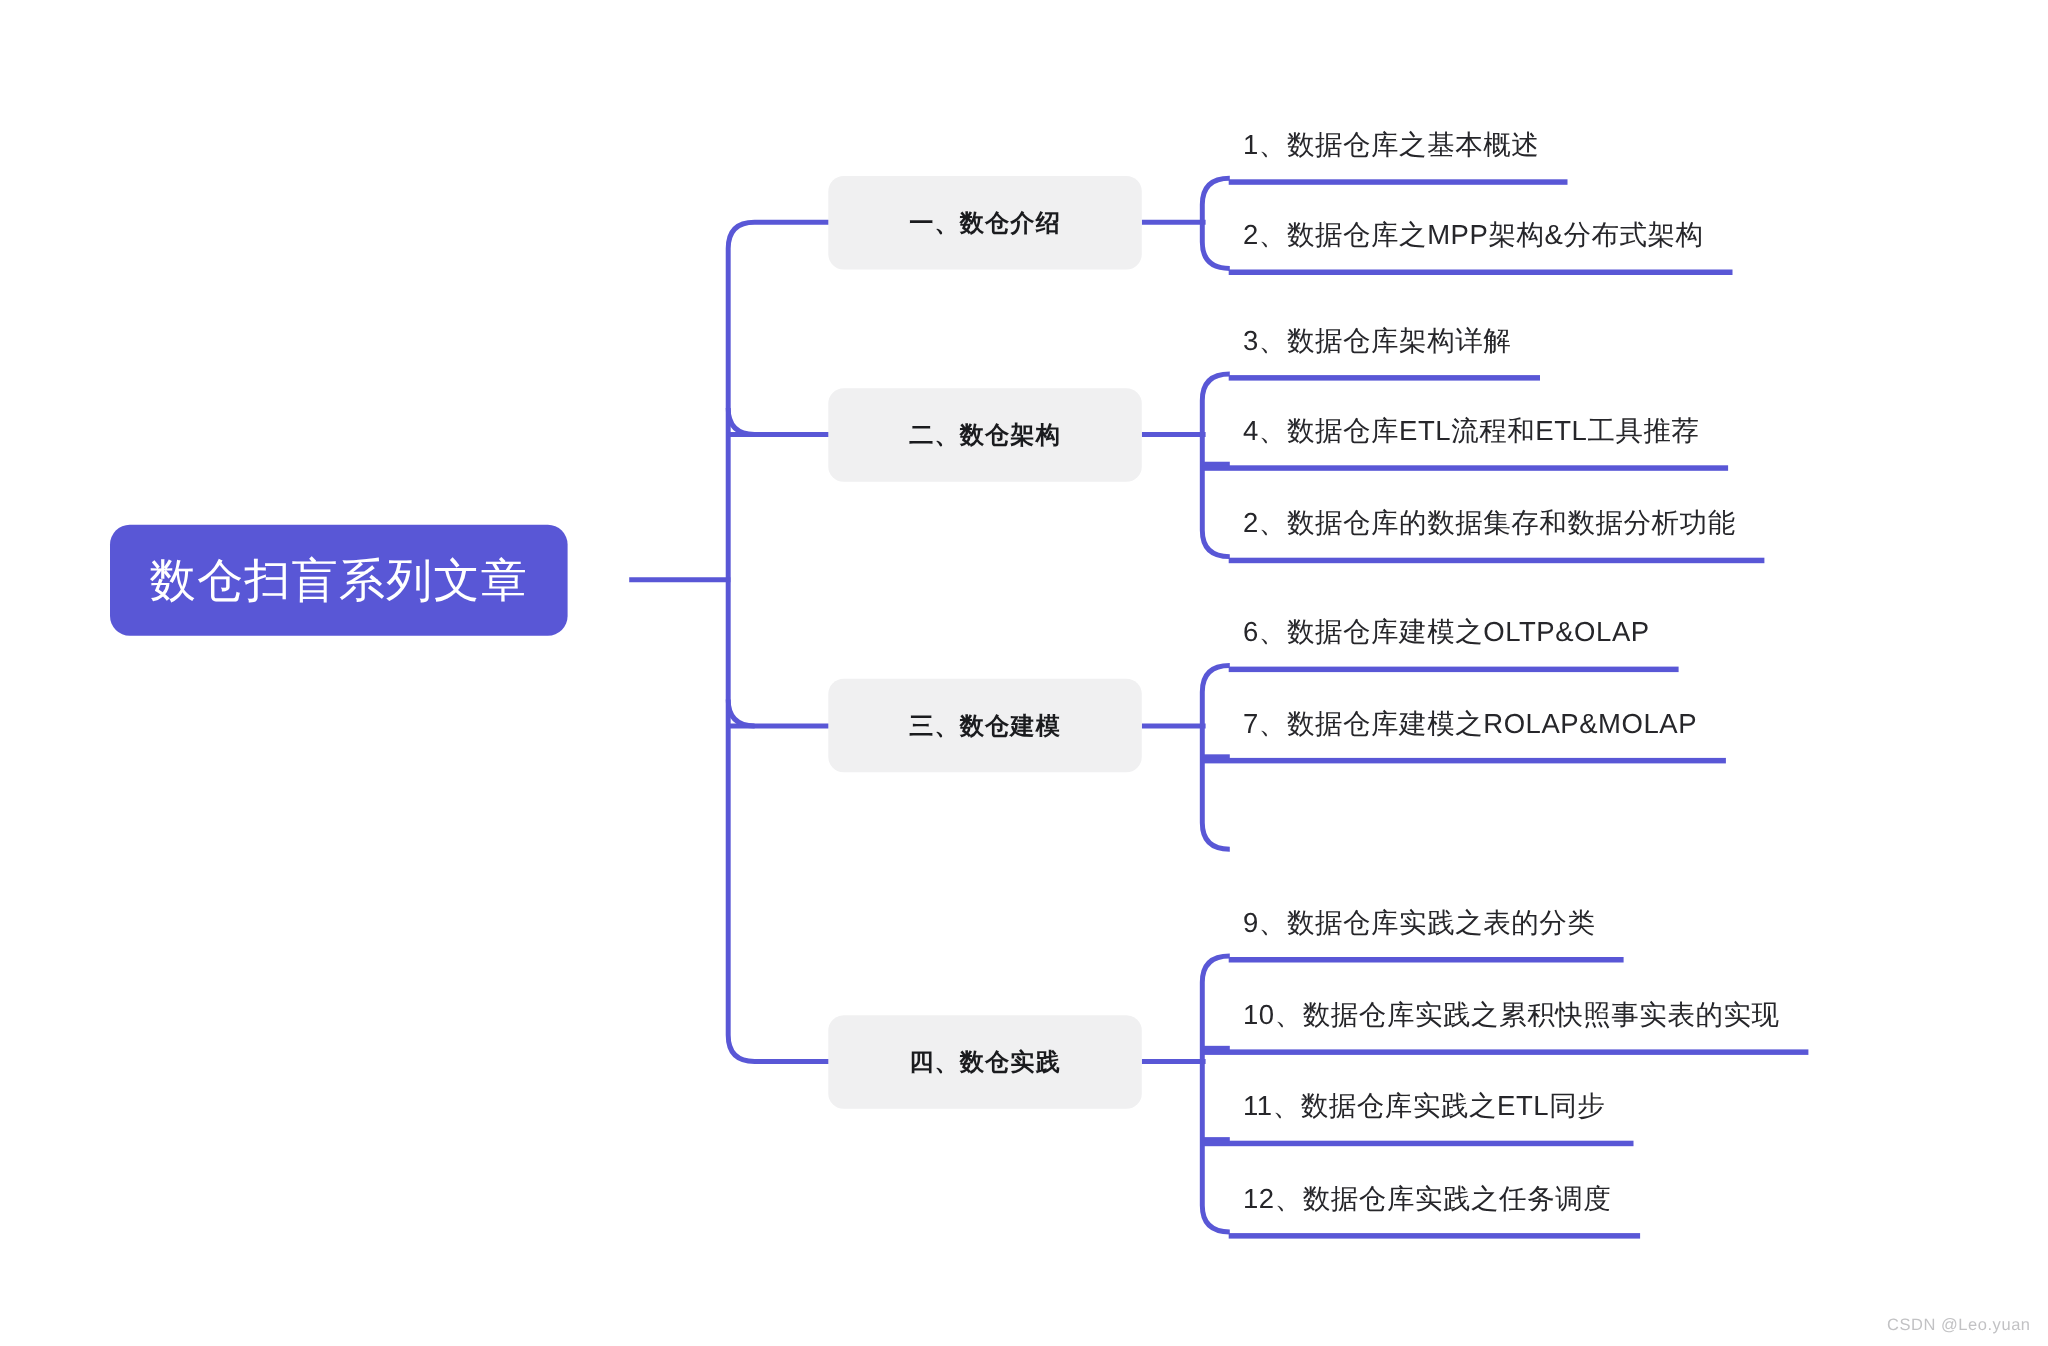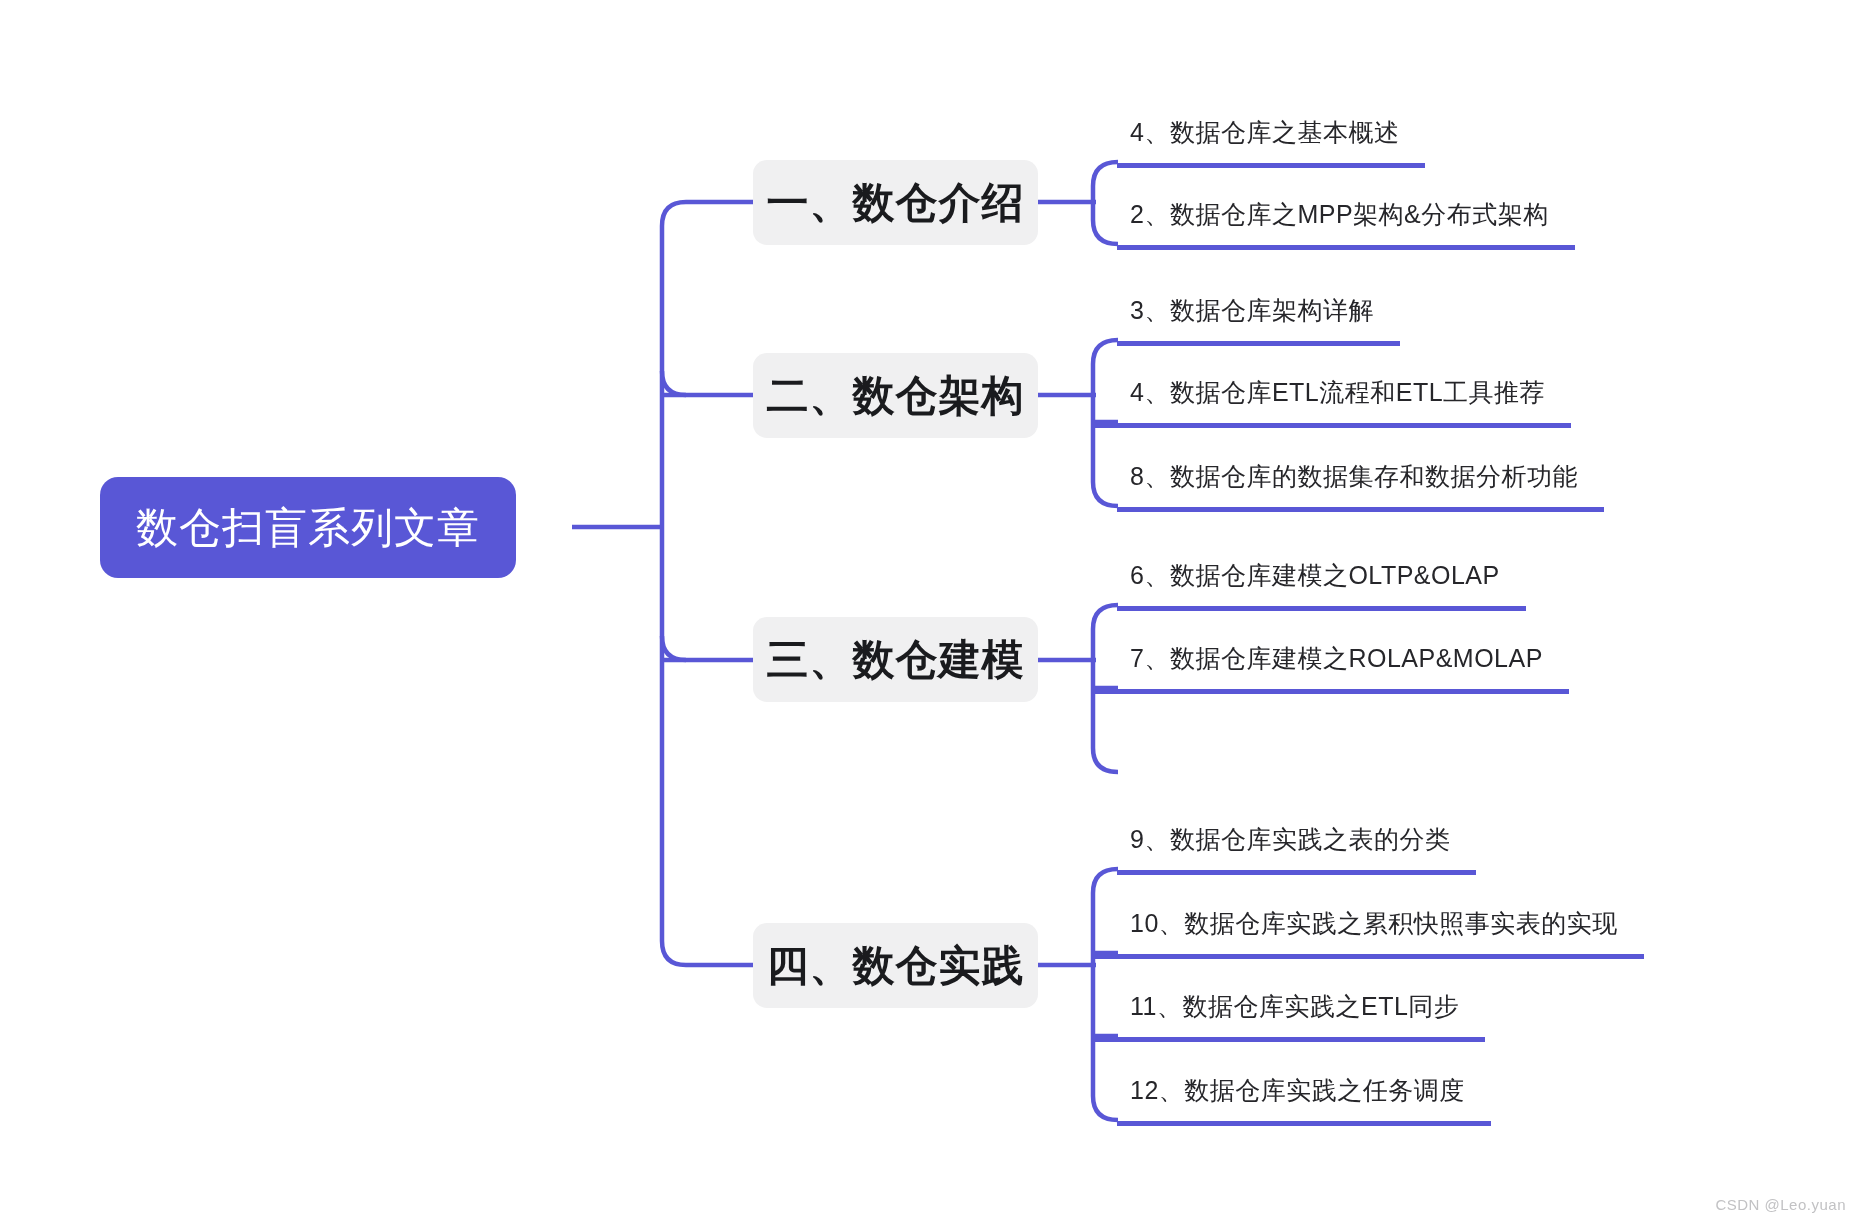--- a/index.html
+++ b/index.html
@@ -20,21 +20,21 @@
     display:flex;align-items:center;justify-content:center;
   }
   .root span{color:#ffffff;font-size:42px;letter-spacing:1px;}
 
   .branch{
     position:absolute;left:753px;
     width:285px;height:85px;
     background:#F0F0F1;border-radius:14px;
     display:flex;align-items:center;justify-content:center;
   }
-  .branch span{color:#1A1B1E;font-size:42px;font-weight:bold;letter-spacing:1px;}
+  .branch span{color:#1A1B1E;font-size:22px;font-weight:bold;letter-spacing:1px;}
 
   .leaf{
     position:absolute;
     line-height:36px;
     padding-bottom:9px;
     border-bottom:5px solid #5957D6;
     white-space:nowrap;
   }
   .leaf span{color:#26262A;font-size:25px;letter-spacing:0.5px;}
   .leaf.edge{padding-left:13px;padding-right:26px;}
@@ -86,34 +86,34 @@
     <span>二、数仓架构</span>
   </div>
   <div class="branch" style="top:923px">
     <span>四、数仓实践</span>
   </div>
   <div class="branch" style="top:617px">
     <span>三、数仓建模</span>
   </div>
 
   <div class="leaf edge" style="top:114px;left:1117px">
-    <span>4、数据仓库之基本概述</span>
+    <span>1、数据仓库之基本概述</span>
   </div>
   <div class="leaf edge" style="top:196px;left:1117px">
     <span>2、数据仓库之MPP架构&amp;分布式架构</span>
   </div>
 
   <div class="leaf edge" style="top:292px;left:1117px">
     <span>3、数据仓库架构详解</span>
   </div>
   <div class="leaf mid" style="top:374px;left:1093px">
     <span>4、数据仓库ETL流程和ETL工具推荐</span>
   </div>
   <div class="leaf edge" style="top:458px;left:1117px">
-    <span>8、数据仓库的数据集存和数据分析功能</span>
+    <span>2、数据仓库的数据集存和数据分析功能</span>
   </div>
 
   <div class="leaf edge" style="top:557px;left:1117px">
     <span>6、数据仓库建模之OLTP&amp;OLAP</span>
   </div>
   <div class="leaf mid" style="top:640px;left:1093px">
     <span>7、数据仓库建模之ROLAP&amp;MOLAP</span>
   </div>
 
   <div class="leaf edge" style="top:821px;left:1117px">

